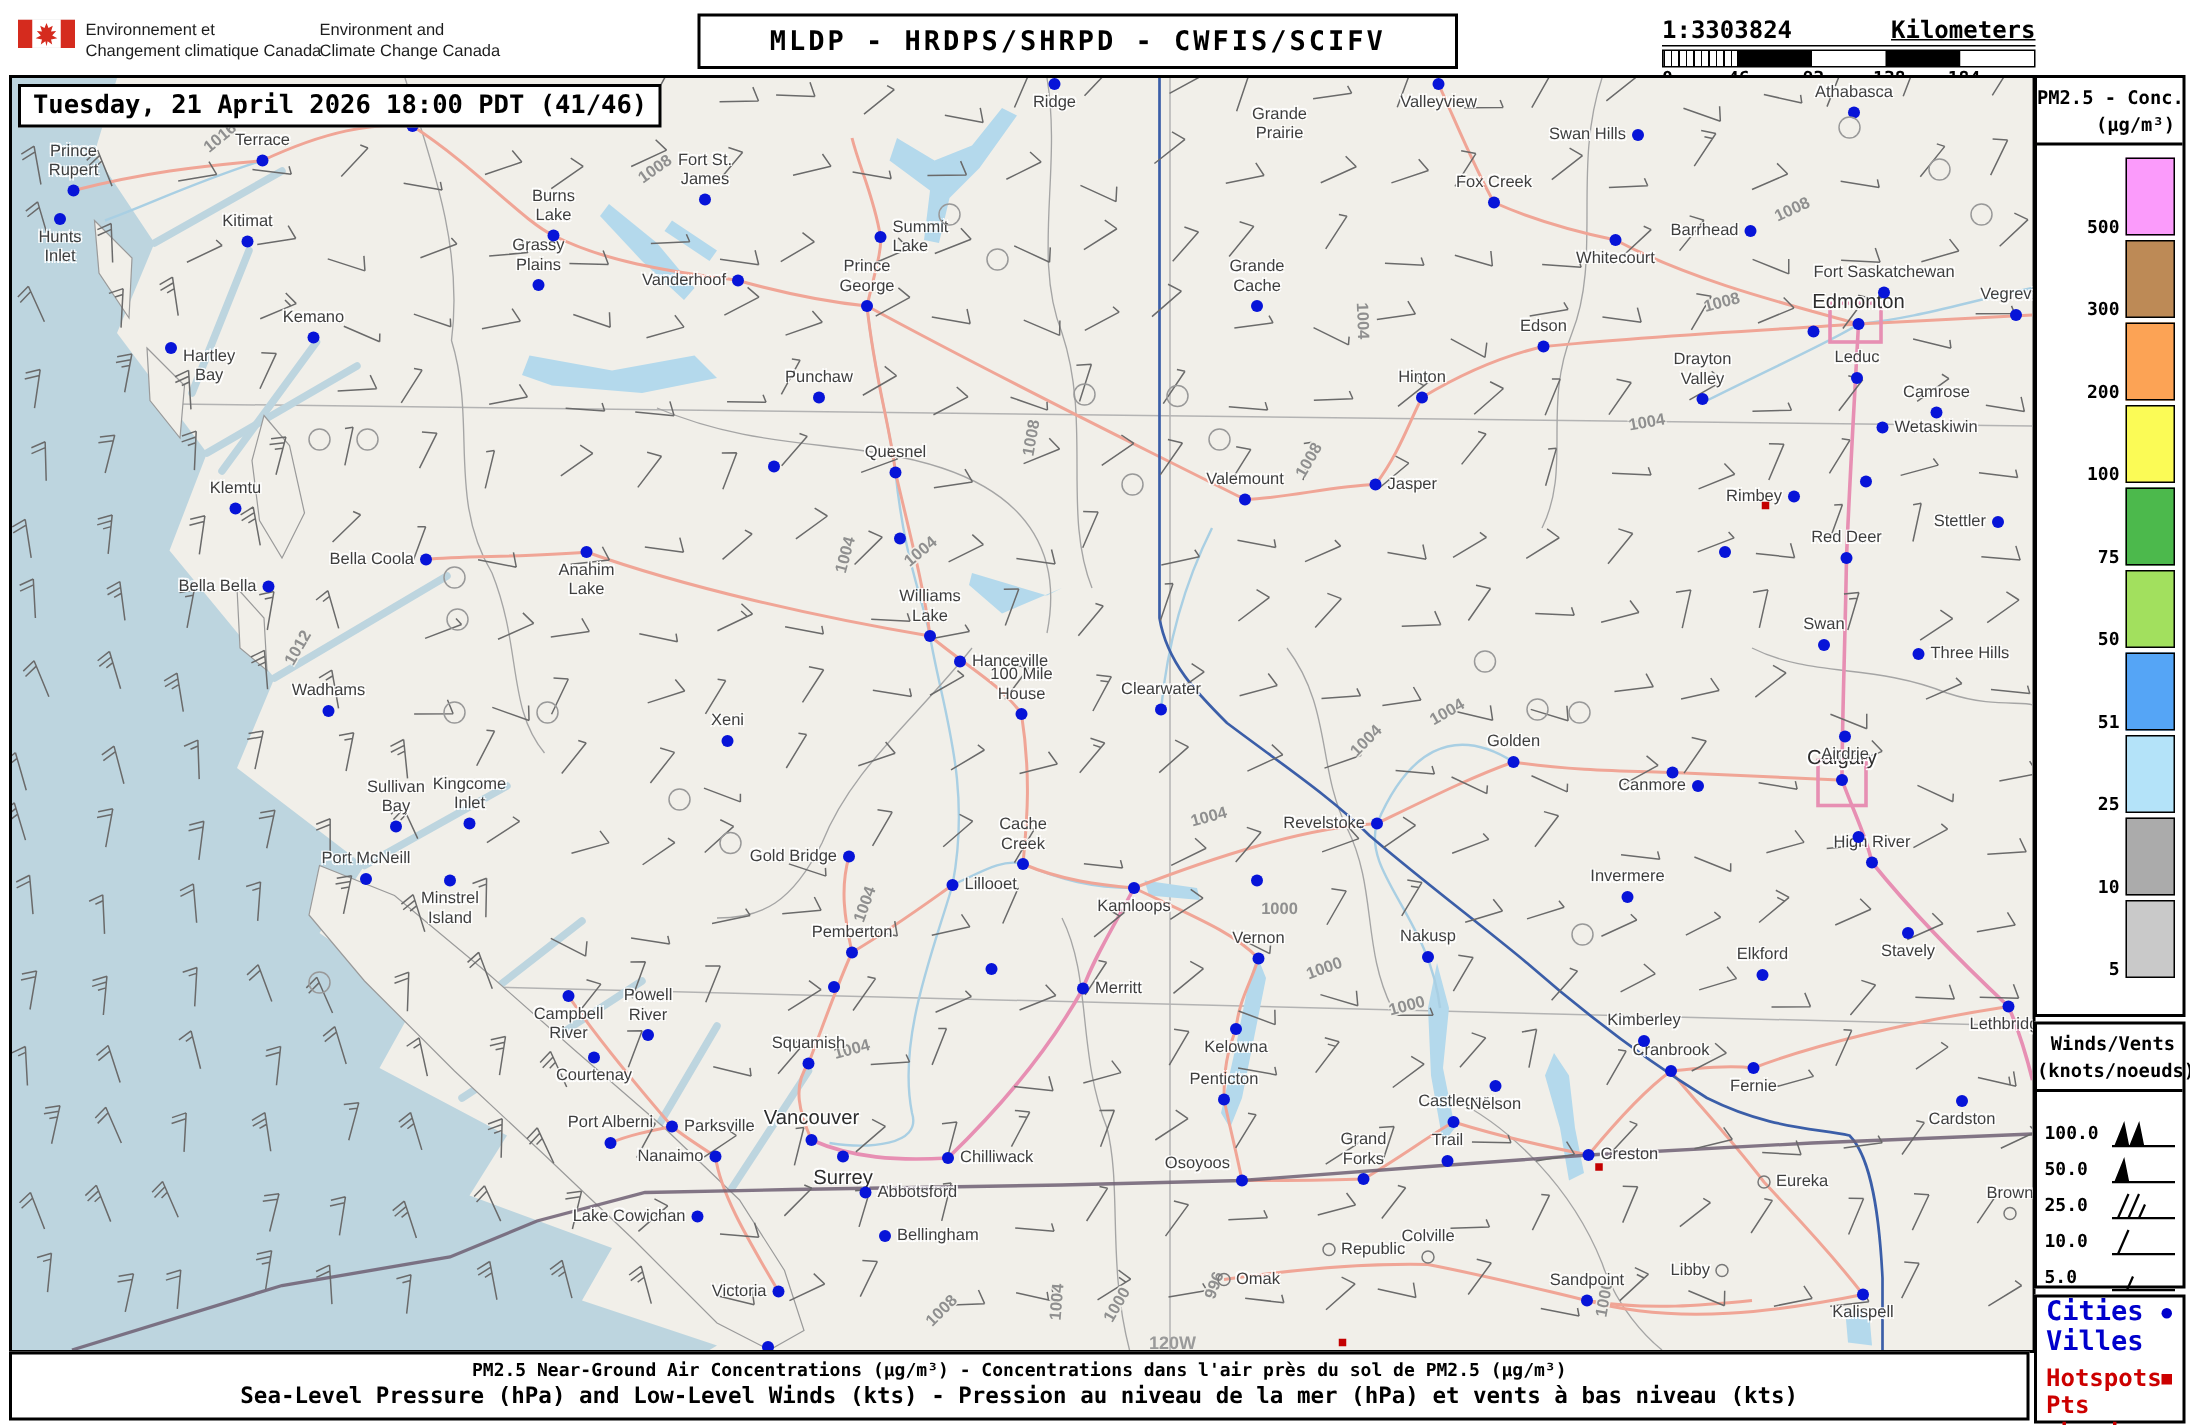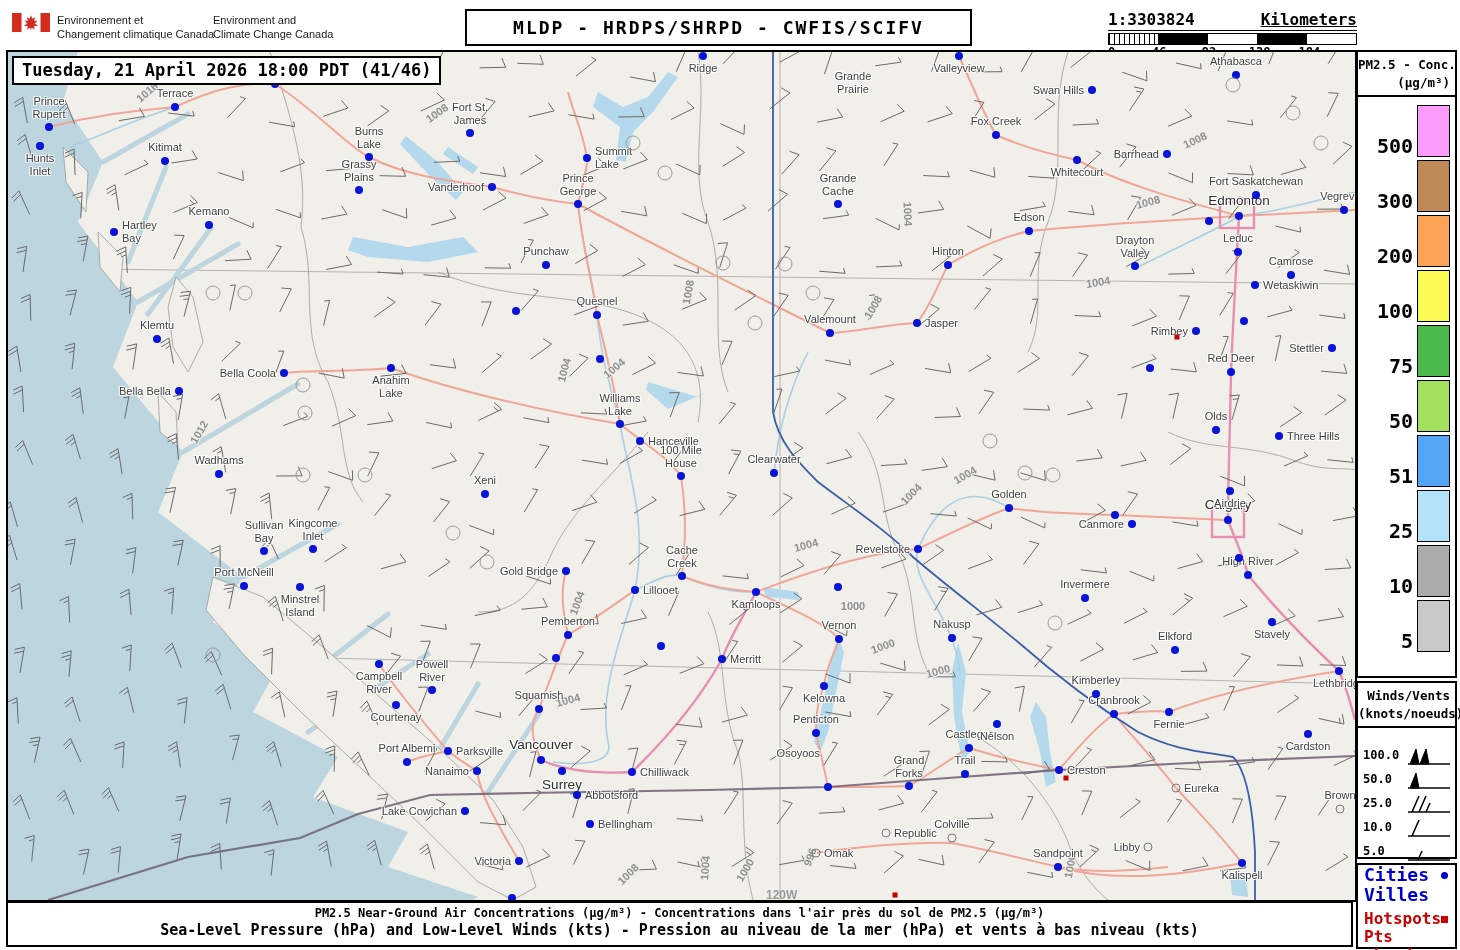--- a/index.html
+++ b/index.html
@@ -44,21 +44,21 @@
                  -1px 1px 0 rgba(241,239,233,.9),1px 1px 0 rgba(241,239,233,.9);}
   .lonlab{position:absolute;font:bold 12px "Liberation Sans",sans-serif;color:#9a9a9a;z-index:6;}
   
   .sidebox{position:absolute;left:1356px;width:97px;border:2px solid #000;background:#fff;}
   .pm-box{top:50px;height:624px;}
   .leg-head{font-weight:bold;font-size:12.5px;text-align:right;padding:4px 5px 0 0;white-space:pre;line-height:1.45;}
   .leg-rule{border-bottom:2px solid #000;margin-top:3px;}
   #pm-swatches{margin-top:7px;}
   .pm-row{position:relative;height:55px;}
   .pm-swatch{position:absolute;right:5px;top:1px;width:31px;height:50px;border:1px solid #000;}
-  .pm-label{position:absolute;right:42px;bottom:1px;font-weight:bold;font-size:20px;}
+  .pm-label{position:absolute;right:42px;bottom:1px;font-weight:bold;font-size:12px;}
   .wind-box{top:681px;height:174px;}
   #wind-rows{margin-top:17px;}
   .wind-row{position:relative;height:24px;}
   .wlabel{position:absolute;left:5px;top:3px;font-weight:bold;font-size:12px;}
   .wglyph{position:absolute;right:3px;top:0;}
   .mark-box{top:863px;height:82px;font-weight:bold;}
   .mk-row{position:relative;padding:0 6px;}
   .mk-cities{color:#0000cc;font-size:18px;line-height:20px;}
   .mk-hot{color:#cc0000;font-size:16px;line-height:18px;}
   .mk-dot{position:absolute;right:7px;top:7px;width:7px;height:7px;border-radius:50%;background:#0000cc;}
@@ -664,21 +664,21 @@
         <div class="city-dot" style="left: 32px; top: 94px;"></div>
         <div class="map-label" style="text-align: center; left: 32px; top: 100px; transform: translate(-50%, 0px);">Hunts
 Inlet</div>
         <div class="city-dot" style="left: 167px; top: 55px;"></div>
         <div class="map-label" style="text-align: center; left: 167px; top: 48px; transform: translate(-50%, -100%);">Terrace</div>
         <div class="city-dot" style="left: 157px; top: 109px;"></div>
         <div class="map-label" style="text-align: center; left: 157px; top: 102px; transform: translate(-50%, -100%);">Kitimat</div>
         <div class="city-dot" style="left: 201px; top: 173px;"></div>
         <div class="map-label" style="text-align: center; left: 201px; top: 166px; transform: translate(-50%, -100%);">Kemano</div>
         <div class="city-dot" style="left: 106px; top: 180px;"></div>
-        <div class="map-label" style="left: 114px; top: 180px; transform: translate(0px, -50%);">Hartley
+        <div class="map-label" style="left: 114px; top: 192px; transform: translate(0px, -50%); text-align: center;">Hartley
 Bay</div>
         <div class="city-dot" style="left: 149px; top: 287px;"></div>
         <div class="map-label" style="text-align: center; left: 149px; top: 280px; transform: translate(-50%, -100%);">Klemtu</div>
         <div class="city-dot" style="left: 171px; top: 339px;"></div>
         <div class="map-label" style="text-align: right; left: 163px; top: 339px; transform: translate(-100%, -50%);">Bella Bella</div>
         <div class="city-dot" style="left: 276px; top: 321px;"></div>
         <div class="map-label" style="text-align: right; left: 268px; top: 321px; transform: translate(-100%, -50%);">Bella Coola</div>
         <div class="city-dot" style="left: 383px; top: 316px;"></div>
         <div class="map-label" style="text-align: center; left: 383px; top: 322px; transform: translate(-50%, 0px);">Anahim
 Lake</div>
@@ -751,21 +751,21 @@
         <div class="map-label" style="text-align: right; left: 902px; top: 497px; transform: translate(-100%, -50%);">Revelstoke</div>
         <div class="city-dot" style="left: 831px; top: 587px;"></div>
         <div class="map-label" style="text-align: center; left: 831px; top: 580px; transform: translate(-50%, -100%);">Vernon</div>
         <div class="city-dot" style="left: 944px; top: 586px;"></div>
         <div class="map-label" style="text-align: center; left: 944px; top: 579px; transform: translate(-50%, -100%);">Nakusp</div>
         <div class="city-dot" style="left: 816px; top: 634px;"></div>
         <div class="map-label" style="text-align: center; left: 816px; top: 640px; transform: translate(-50%, 0px);">Kelowna</div>
         <div class="city-dot" style="left: 808px; top: 681px;"></div>
         <div class="map-label" style="text-align: center; left: 808px; top: 674px; transform: translate(-50%, -100%);">Penticton</div>
         <div class="city-dot" style="left: 820px; top: 735px;"></div>
-        <div class="map-label" style="text-align: right; left: 812px; top: 701px; transform: translate(-100%, -50%);">Osoyoos</div>
+        <div class="map-label" style="text-align: right; left: 812px; top: 724px; transform: translate(-100%, -50%);">Osoyoos</div>
         <div class="city-dot" style="left: 901px; top: 734px;"></div>
         <div class="map-label" style="text-align: center; left: 901px; top: 727px; transform: translate(-50%, -100%);">Grand
 Forks</div>
         <div class="city-dot" style="left: 957px; top: 722px;"></div>
         <div class="map-label" style="text-align: center; left: 957px; top: 715px; transform: translate(-50%, -100%);">Trail</div>
         <div class="city-dot" style="left: 961px; top: 696px;"></div>
         <div class="map-label" style="text-align: center; left: 961px; top: 689px; transform: translate(-50%, -100%);">Castlegar</div>
         <div class="city-dot" style="left: 989px; top: 672px;"></div>
         <div class="map-label" style="text-align: center; left: 989px; top: 678px; transform: translate(-50%, 0px);">Nelson</div>
         <div class="city-dot" style="left: 1051px; top: 718px;"></div>
@@ -784,21 +784,21 @@
         <div class="map-label" style="text-align: center; left: 1264px; top: 576px; transform: translate(-50%, 0px);">Stavely</div>
         <div class="city-dot" style="left: 1240px; top: 523px;"></div>
         <div class="map-label" style="text-align: center; left: 1240px; top: 516px; transform: translate(-50%, -100%);">High River</div>
         <div class="city-dot" style="left: 1220px; top: 468px;"></div>
         <div class="map-label big" style="text-align: center; left: 1220px; top: 461px; transform: translate(-50%, -100%);">Calgary</div>
         <div class="city-dot" style="left: 1222px; top: 439px;"></div>
         <div class="map-label" style="text-align: center; left: 1222px; top: 445px; transform: translate(-50%, 0px);">Airdrie</div>
         <div class="city-dot" style="left: 1124px; top: 472px;"></div>
         <div class="map-label" style="text-align: right; left: 1116px; top: 472px; transform: translate(-100%, -50%);">Canmore</div>
         <div class="city-dot" style="left: 1208px; top: 378px;"></div>
-        <div class="map-label" style="text-align: center; left: 1208px; top: 371px; transform: translate(-50%, -100%);">Olds</div>
+        <div class="map-label" style="text-align: center; left: 1208px; top: 371px; transform: translate(-50%, -100%);">Swan</div>
         <div class="city-dot" style="left: 1271px; top: 384px;"></div>
         <div class="map-label" style="left: 1279px; top: 384px; transform: translate(0px, -50%);">Three Hills</div>
         <div class="city-dot" style="left: 1223px; top: 320px;"></div>
         <div class="map-label" style="text-align: center; left: 1223px; top: 313px; transform: translate(-50%, -100%);">Red Deer</div>
         <div class="city-dot" style="left: 1188px; top: 279px;"></div>
         <div class="map-label" style="text-align: right; left: 1180px; top: 279px; transform: translate(-100%, -50%);">Rimbey</div>
         <div class="city-dot" style="left: 1324px; top: 296px;"></div>
         <div class="map-label" style="text-align: right; left: 1316px; top: 296px; transform: translate(-100%, -50%);">Stettler</div>
         <div class="city-dot" style="left: 1247px; top: 233px;"></div>
         <div class="map-label" style="left: 1255px; top: 233px; transform: translate(0px, -50%);">Wetaskiwin</div>

